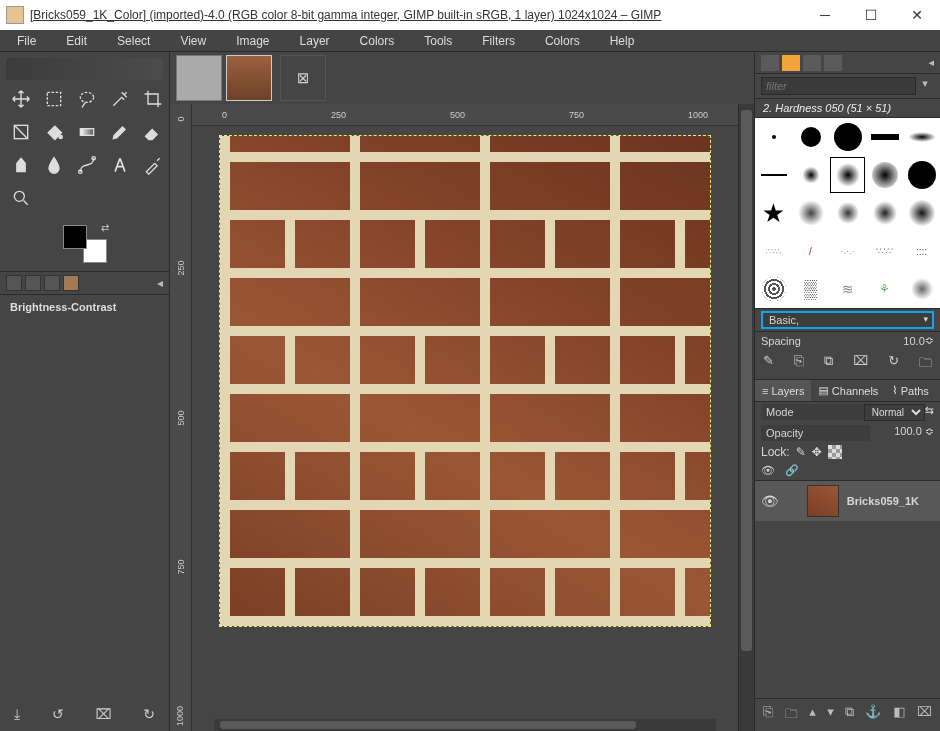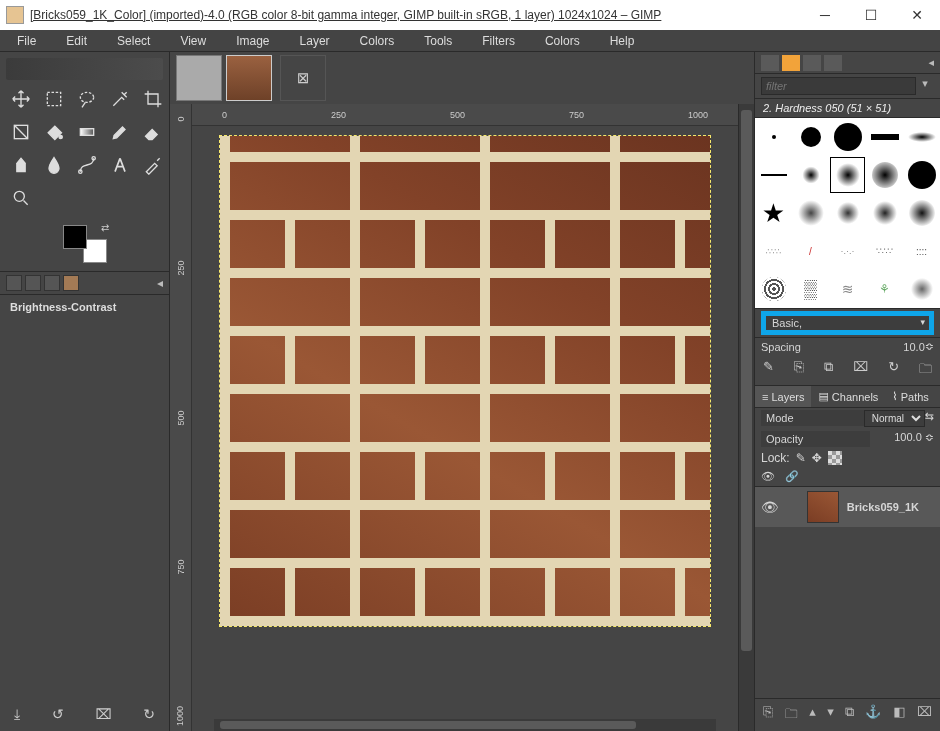--- a/index.html
+++ b/index.html
@@ -70,21 +70,21 @@
 .right-tabs .r{margin-left:auto;color:#bbb;}
 .filter{padding:3px 6px;display:flex;border-bottom:1px solid #2a2a2a;}
 .filter input{flex:1;background:#3a3a3a;border:1px solid #2a2a2a;color:#bbb;padding:2px 4px;font-style:italic;font-size:11px;}
 .filter span{width:18px;text-align:center;color:#bbb;}
 .brushlabel{padding:3px 8px;font-style:italic;font-size:11px;color:#eee;border-bottom:1px solid #2a2a2a;}
 .brushgrid{height:190px;background:#fff;display:grid;grid-template-columns:repeat(5,1fr);grid-template-rows:repeat(5,1fr);gap:0;overflow:hidden;}
 .brush{display:flex;align-items:center;justify-content:center;position:relative;}
 .brush.sel{outline:1px solid #000;outline-offset:-2px;}
 .brush span{font-size:20px;}
 .brow{display:flex;align-items:center;padding:2px 6px;border-top:1px solid #2a2a2a;}
-.brow .c{border:5px solid #0ea5e9;background:#3d3d3d;padding:1px 6px;flex:1;position:relative;}
+.brow .c{border:2px solid #0ea5e9;background:#3d3d3d;padding:1px 6px;flex:1;position:relative;}
 .brow .c::after{content:"▾";position:absolute;right:4px;top:1px;font-size:9px;}
 .brow .v{width:42px;text-align:right;}
 .brow .l{flex:1;}
 .iconrow{display:flex;justify-content:space-between;padding:4px 8px;color:#ccc;}
 .iconrow.icons span{font-size:13px;}
 .ltabs{display:flex;border-top:1px solid #2a2a2a;border-bottom:1px solid #2a2a2a;}
 .ltab{flex:0 0 auto;padding:4px 7px;display:flex;align-items:center;gap:3px;color:#ddd;}
 .ltab.active{background:#555;}
 .propbar{display:flex;align-items:flex-start;padding:2px 6px;}
 .propbar .l{flex:1;background:#3d3d3d;padding:2px 5px;}

